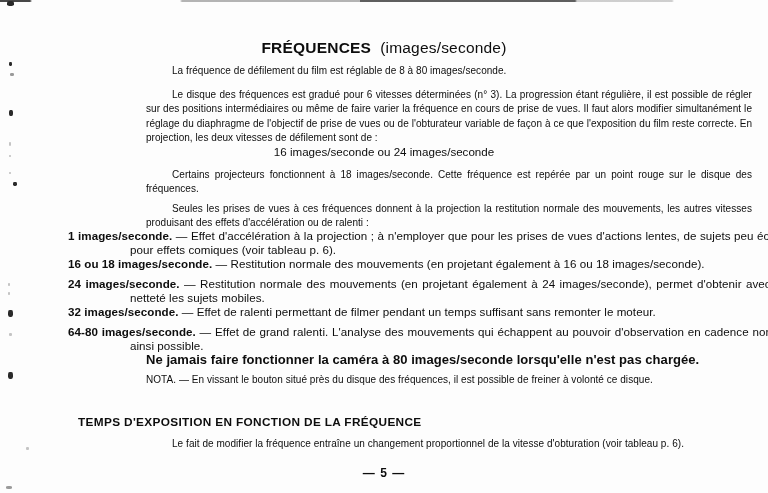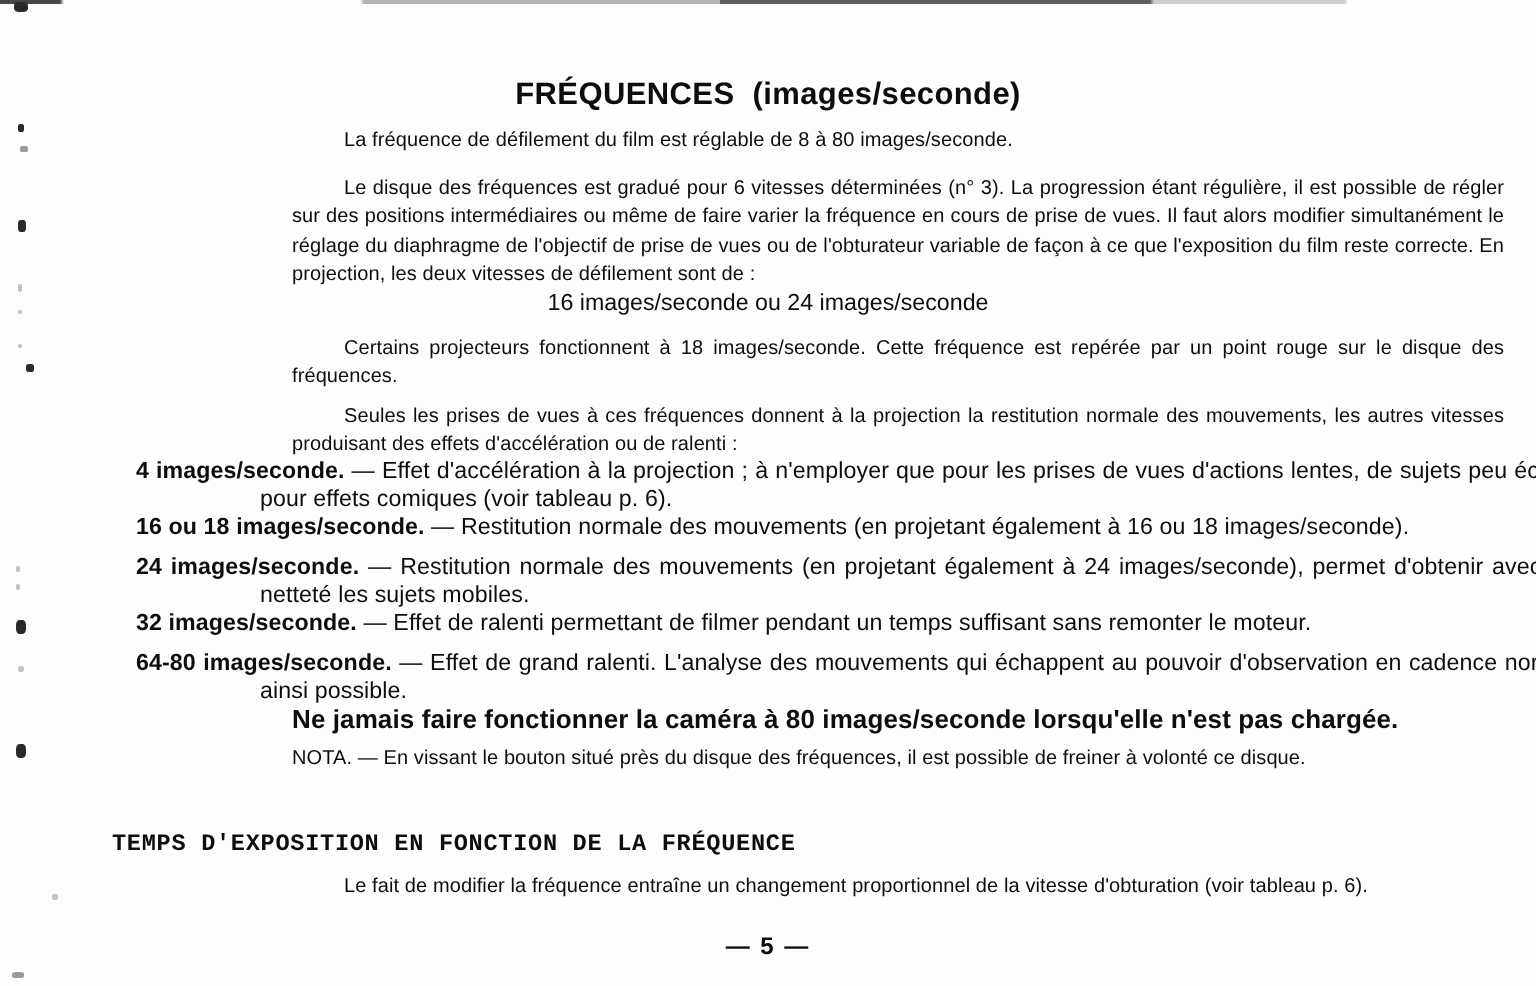--- a/index.html
+++ b/index.html
@@ -46,21 +46,21 @@
 
   .title {
     position: absolute;
     left: 0; right: 0;
     top: 39px;
     text-align: center;
     font-size: 15.5px;
     font-weight: bold;
     letter-spacing: 0.2px;
   }
-  .title .sub { font-weight: bold; }
+  .title .sub { font-weight: normal; }
 
   .body-col {
     position: absolute;
     left: 146px;
     width: 606px;
     top: 0;
   }
   p.para {
     margin: 0;
     font-size: 10px;
@@ -96,25 +96,24 @@
     left: 146px;
     width: 606px;
     font-size: 13px;
     line-height: 14.3px;
     font-weight: bold;
     letter-spacing: 0.05px;
   }
 
   .section-heading {
     position: absolute;
-    left: 56px;
+    left: 78px;
     font-size: 11.8px;
     font-weight: bold;
     letter-spacing: 0.35px;
-    font-family: Liberation Mono, monospace;
   }
 
   .page-number {
     position: absolute;
     left: 0; right: 0;
     text-align: center;
     font-size: 12px;
     font-weight: bold;
     letter-spacing: 1px;
   }
@@ -158,21 +157,21 @@
 
   <div class="body-col" style="top:168px;">
     <p class="para">Certains projecteurs fonctionnent à 18 images/seconde. Cette fréquence est repérée par un point rouge sur le disque des fréquences.</p>
   </div>
 
   <div class="body-col" style="top:182px;margin-top:20px;">
     <p class="para">Seules les prises de vues à ces fréquences donnent à la projection la restitution normale des mouvements, les autres vitesses produisant des effets d'accélération ou de ralenti :</p>
   </div>
 
   <div class="list-item" style="top:229px;">
-    <b>4 images/seconde.</b>
+    <b>1 images/seconde.</b>
     <span>—</span>
     <span>Effet d'accélération à la projection ; à n'employer que pour les prises de vues d'actions lentes, de sujets peu éclairés ou pour effets comiques (voir tableau p. 6).</span>
   </div>
 
   <div class="list-item" style="top:257px;">
     <b>16 ou 18 images/seconde.</b>
     <span>—</span>
     <span>Restitution normale des mouvements (en projetant également à 16 ou 18 images/seconde).</span>
   </div>
 

